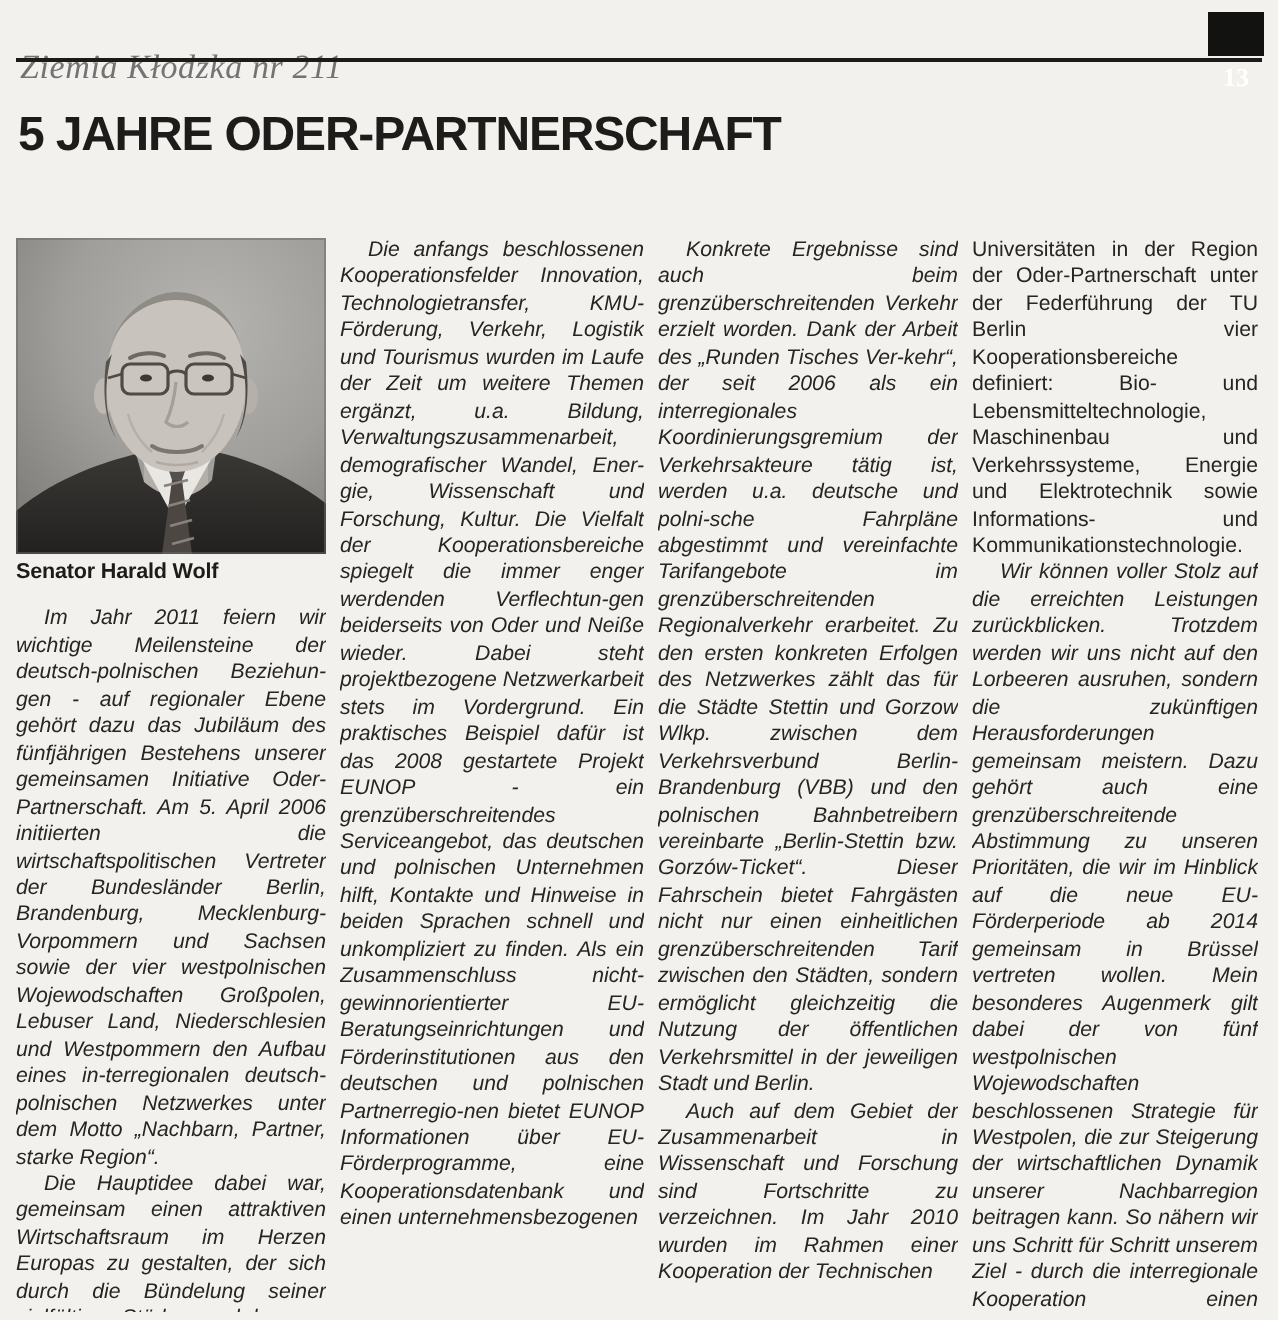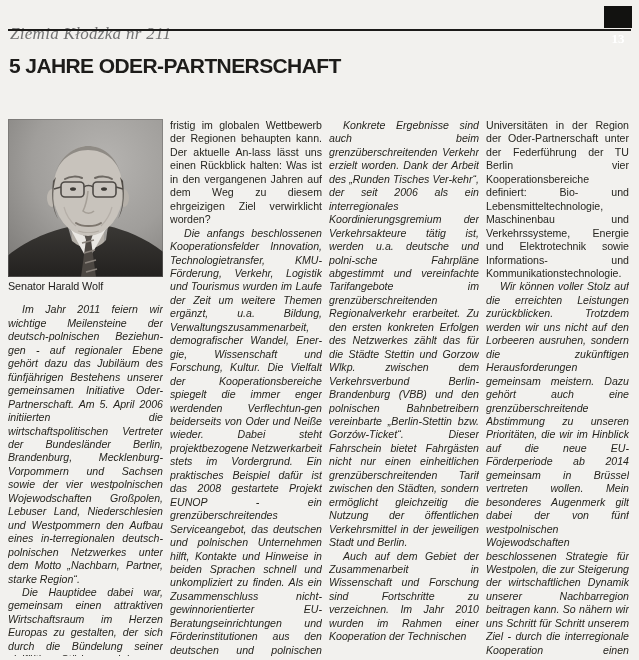--- a/index.html
+++ b/index.html
@@ -19,33 +19,33 @@
     display:flex;align-items:center;justify-content:center;
   }
   .page-box span{
     font-family:"Liberation Serif",serif;font-weight:bold;font-size:13px;
   }
   .masthead-rule{
     position:absolute;left:8px;right:8px;top:29px;height:2px;background:#1c1b19;
   }
   .headline{
     position:absolute;left:9px;top:54px;margin:0;
-    font-size:21px;font-weight:bold;letter-spacing:-.6px;color:#1d1c1a;
+    font-size:24px;font-weight:bold;letter-spacing:-.6px;color:#1d1c1a;
     white-space:nowrap;
   }
   .columns{
     position:absolute;left:8px;right:8px;top:119px;bottom:4px;
     display:grid;grid-template-columns:155px 152px 150px 143px;column-gap:7px;
     overflow:hidden;
   }
   .col{overflow:hidden;font-size:10.6px;line-height:13.45px;text-align:justify;}
   .photo-figure{margin:0;padding:0;}
   .photo-frame{width:155px;height:158px;display:block;}
   .photo-caption{
-    font-weight:normal;font-size:10.8px;margin-top:3px;text-align:left;
+    font-weight:bold;font-size:10.8px;margin-top:3px;text-align:left;
     color:#1d1c1a;letter-spacing:-.1px;
   }
   .para{margin:0;}
   .para.indent{text-indent:14px;font-style:italic;}
   .col1-first{margin-top:10px;}
 </style>
 </head>
 <body>
 
 <header>
@@ -118,21 +118,20 @@
       </svg>
       <figcaption class="photo-caption">Senator Harald Wolf</figcaption>
     </figure>
     <div class="col1-first">
         <p class="para indent">Im Jahr 2011 feiern wir wichtige Meilensteine der deutsch-polnischen Beziehun-gen - auf regionaler Ebene gehört dazu das Jubiläum des fünfjährigen Bestehens unserer gemeinsamen Initiative Oder-Partnerschaft. Am 5. April 2006 initiierten die wirtschaftspolitischen Vertreter der Bundesländer Berlin, Brandenburg, Mecklenburg-Vorpommern und Sachsen sowie der vier westpolnischen Wojewodschaften Großpolen, Lebuser Land, Niederschlesien und Westpommern den Aufbau eines in-terregionalen deutsch-polnischen Netzwerkes unter dem Motto „Nachbarn, Partner, starke Region“.</p>
         <p class="para indent">Die Hauptidee dabei war, gemeinsam einen attraktiven Wirtschaftsraum im Herzen Europas zu gestalten, der sich durch die Bündelung seiner vielfältigen Stärken auch lang-</p>
       </div>
   </div>
 
   <div class="col">
-      <p class="para">fristig im globalen Wettbewerb der Regionen behaupten kann. Der aktuelle An-lass lässt uns einen Rückblick halten: Was ist in den vergangenen Jahren auf dem Weg zu diesem ehrgeizigen Ziel verwirklicht worden?</p>
       <p class="para indent">Die anfangs beschlossenen Kooperationsfelder Innovation, Technologietransfer, KMU-Förderung, Verkehr, Logistik und Tourismus wurden im Laufe der Zeit um weitere Themen ergänzt, u.a. Bildung, Verwaltungszusammenarbeit, demografischer Wandel, Ener-gie, Wissenschaft und Forschung, Kultur. Die Vielfalt der Kooperationsbereiche spiegelt die immer enger werdenden Verflechtun-gen beiderseits von Oder und Neiße wieder. Dabei steht projektbezogene Netzwerkarbeit stets im Vordergrund. Ein praktisches Beispiel dafür ist das 2008 gestartete Projekt EUNOP - ein grenzüberschreitendes Serviceangebot, das deutschen und polnischen Unternehmen hilft, Kontakte und Hinweise in beiden Sprachen schnell und unkompliziert zu finden. Als ein Zusammenschluss nicht-gewinnorientierter EU-Beratungseinrichtungen und Förderinstitutionen aus den deutschen und polnischen Partnerregio-nen bietet EUNOP Informationen über EU-Förderprogramme, eine Kooperationsdatenbank und einen unternehmensbezogenen</p>
     </div>
 
   <div class="col">
       <p class="para indent">Konkrete Ergebnisse sind auch beim grenzüberschreitenden Verkehr erzielt worden. Dank der Arbeit des „Runden Tisches Ver-kehr“, der seit 2006 als ein interregionales Koordinierungsgremium der Verkehrsakteure tätig ist, werden u.a. deutsche und polni-sche Fahrpläne abgestimmt und vereinfachte Tarifangebote im grenzüberschreitenden Regionalverkehr erarbeitet. Zu den ersten konkreten Erfolgen des Netzwerkes zählt das für die Städte Stettin und Gorzow Wlkp. zwischen dem Verkehrsverbund Berlin-Brandenburg (VBB) und den polnischen Bahnbetreibern vereinbarte „Berlin-Stettin bzw. Gorzów-Ticket“. Dieser Fahrschein bietet Fahrgästen nicht nur einen einheitlichen grenzüberschreitenden Tarif zwischen den Städten, sondern ermöglicht gleichzeitig die Nutzung der öffentlichen Verkehrsmittel in der jeweiligen Stadt und Berlin.</p>
       <p class="para indent">Auch auf dem Gebiet der Zusammenarbeit in Wissenschaft und Forschung sind Fortschritte zu verzeichnen. Im Jahr 2010 wurden im Rahmen einer Kooperation der Technischen</p>
     </div>
 
   <div class="col">
     <div>

